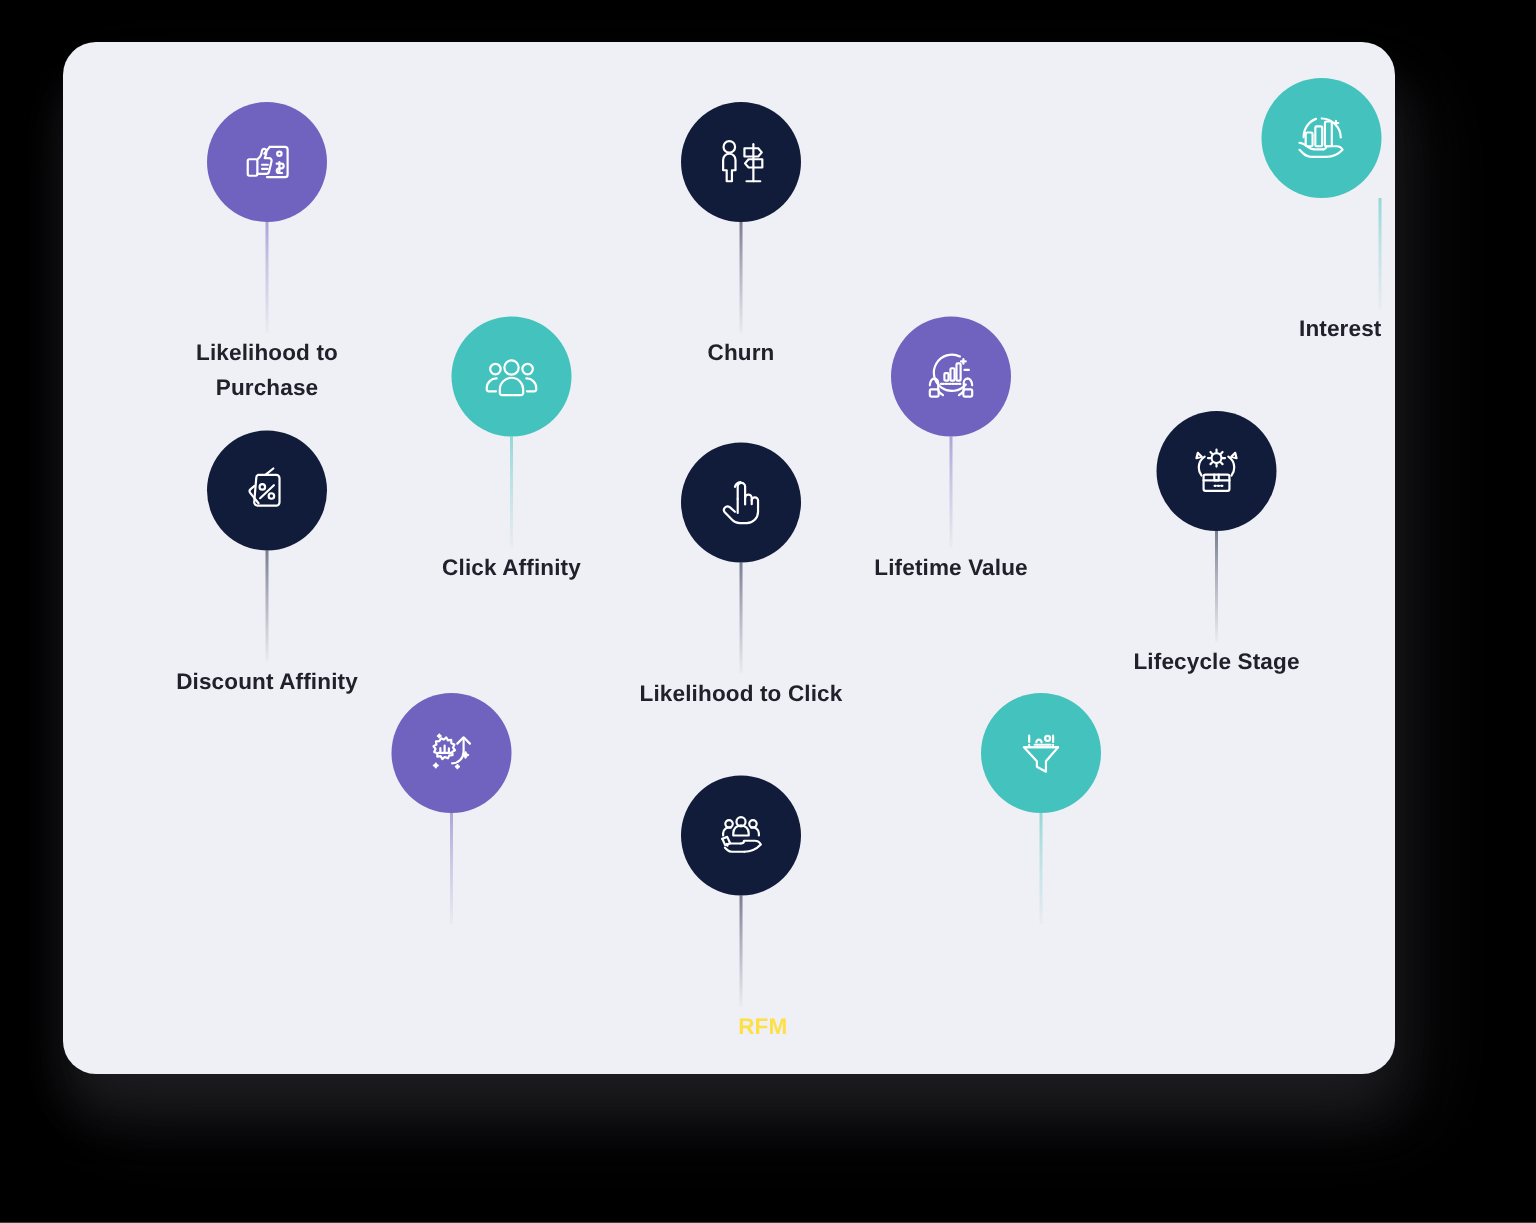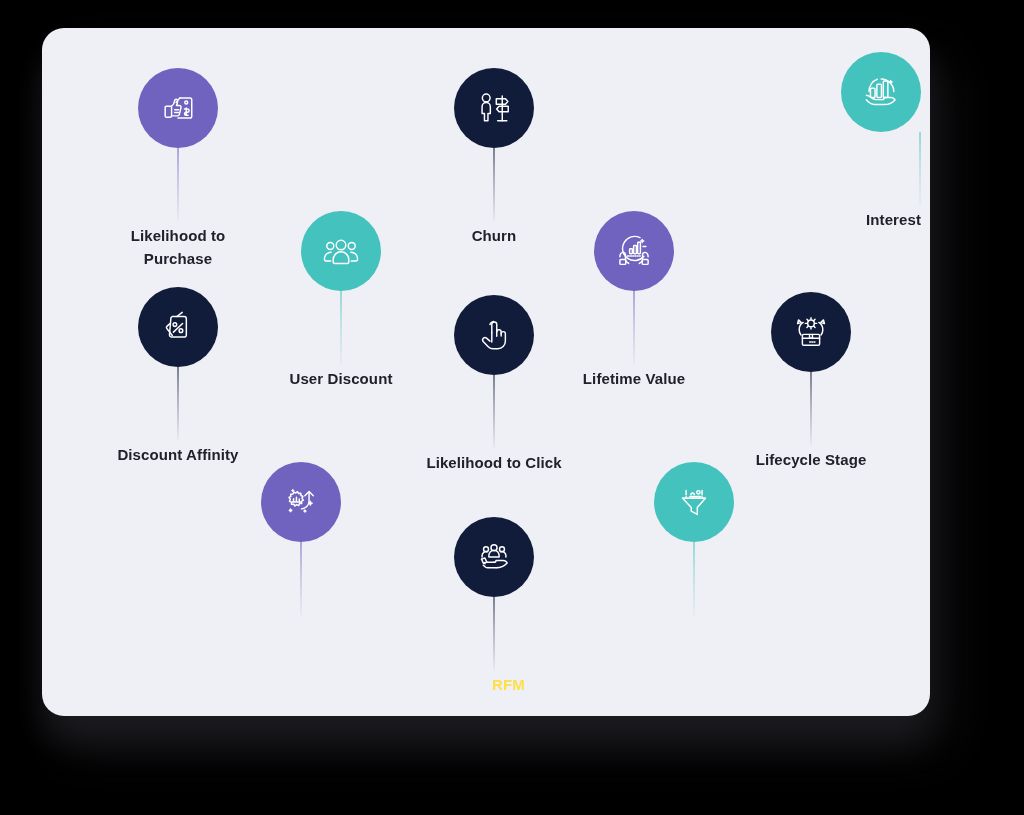--- a/index.html
+++ b/index.html
@@ -122,21 +122,21 @@
         <circle cx="24" cy="17.5" r="5.2"></circle>
         <path d="M15.5 36v-2.6A8.5 8.5 0 0 1 24 24.9a8.5 8.5 0 0 1 8.5 8.5V36a1.6 1.6 0 0 1-1.6 1.6H17.1A1.6 1.6 0 0 1 15.5 36z"></path>
         <circle cx="12.3" cy="18.6" r="3.8"></circle>
         <path d="M13.2 25.4a7 7 0 0 0-7.2 6.9v1.1a1.4 1.4 0 0 0 1.4 1.4h5.4"></path>
         <circle cx="35.7" cy="18.6" r="3.8"></circle>
         <path d="M34.8 25.4a7 7 0 0 1 7.2 6.9v1.1a1.4 1.4 0 0 1-1.4 1.4h-5.4"></path>
       </g>
     </svg>
         </div>
         <div class="stem" style="height: 74px; background: linear-gradient(rgba(68, 194, 189, 0.533) 0%, rgba(68, 194, 189, 0.3) 40%, rgba(190, 192, 210, 0.1) 100%);"></div>
-        <div class="label" style="color: rgb(33, 33, 43);">User Discount</div>
+        <div class="label" style="color: rgb(33, 33, 43);">Click Affinity</div>
       </div>
       <div class="node" style="left: 634px; top: 211px; justify-content: space-between;">
         <div class="bubble" style="background: rgb(111, 99, 191);">
     <svg viewBox="0 0 48 48" width="44" height="44">
       <g fill="none" stroke="#ffffff" stroke-width="1.6" stroke-linecap="round" stroke-linejoin="round">
         <path d="M30.5 9.4a13.2 13.2 0 1 0 4.3 20.4"></path>
         <rect x="19.2" y="21.5" width="3" height="5.5" rx="0.8"></rect>
         <rect x="23.6" y="18" width="3" height="9" rx="0.8"></rect>
         <rect x="28" y="14.5" width="3" height="12.5" rx="0.8"></rect>
         <path d="M33 11.3v3.4M31.3 13h3.4"></path>
@@ -178,21 +178,21 @@
         <path d="M27 20.6a2.4 2.4 0 0 1 4.8 0v4.6"></path>
         <path d="M31.8 22.6a2.3 2.3 0 0 1 4.6 0v8.2a8.2 8.2 0 0 1-8.2 8.2h-5.1a7.6 7.6 0 0 1-5.4-2.3l-5.5-5.6a2.6 2.6 0 0 1 3.6-3.7l3.8 3.3"></path>
         <path d="M21.6 21.5v10.1"></path>
         <path d="M23.6 9.2a4.9 4.9 0 0 0-4 3.4"></path>
       </g>
     </svg>
         </div>
         <div class="stem" style="height: 74px; background: linear-gradient(rgba(17, 27, 58, 0.533) 0%, rgba(17, 27, 58, 0.3) 40%, rgba(190, 192, 210, 0.1) 100%);"></div>
         <div class="label" style="color: rgb(33, 33, 43);">Likelihood to Click</div>
       </div>
-      <div class="node" style="left: 811px; top: 292px;">
+      <div class="node" style="left: 811px; top: 274px;">
         <div class="bubble" style="background: rgb(17, 27, 58);">
     <svg viewBox="0 0 48 48" width="44" height="44">
       <g fill="none" stroke="#ffffff" stroke-width="1.6" stroke-linecap="round" stroke-linejoin="round">
         <circle cx="24" cy="14.6" r="3.6"></circle>
         <path d="M24 8.4v1.6M24 19.2v1.6M17.8 14.6h1.7M28.5 14.6h1.7M19.6 10.2l1.2 1.2M27.2 17.8l1.2 1.2M28.4 10.2l-1.2 1.2M20.8 17.8l-1.2 1.2"></path>
         <path d="M15.4 13.6c-2.6 1.7-4.3 4.6-4.3 7.9 0 2.2.7 4.2 2 5.8"></path>
         <path d="M10.4 10.8l2.9 2.8-3.9 1.1z"></path>
         <path d="M32.6 13.6c2.6 1.7 4.3 4.6 4.3 7.9 0 2.2-.7 4.2-2 5.8"></path>
         <path d="M37.6 10.8l-2.9 2.8 3.9 1.1z"></path>
         <rect x="14.6" y="26.6" width="18.8" height="11.8" rx="1.4"></rect>

